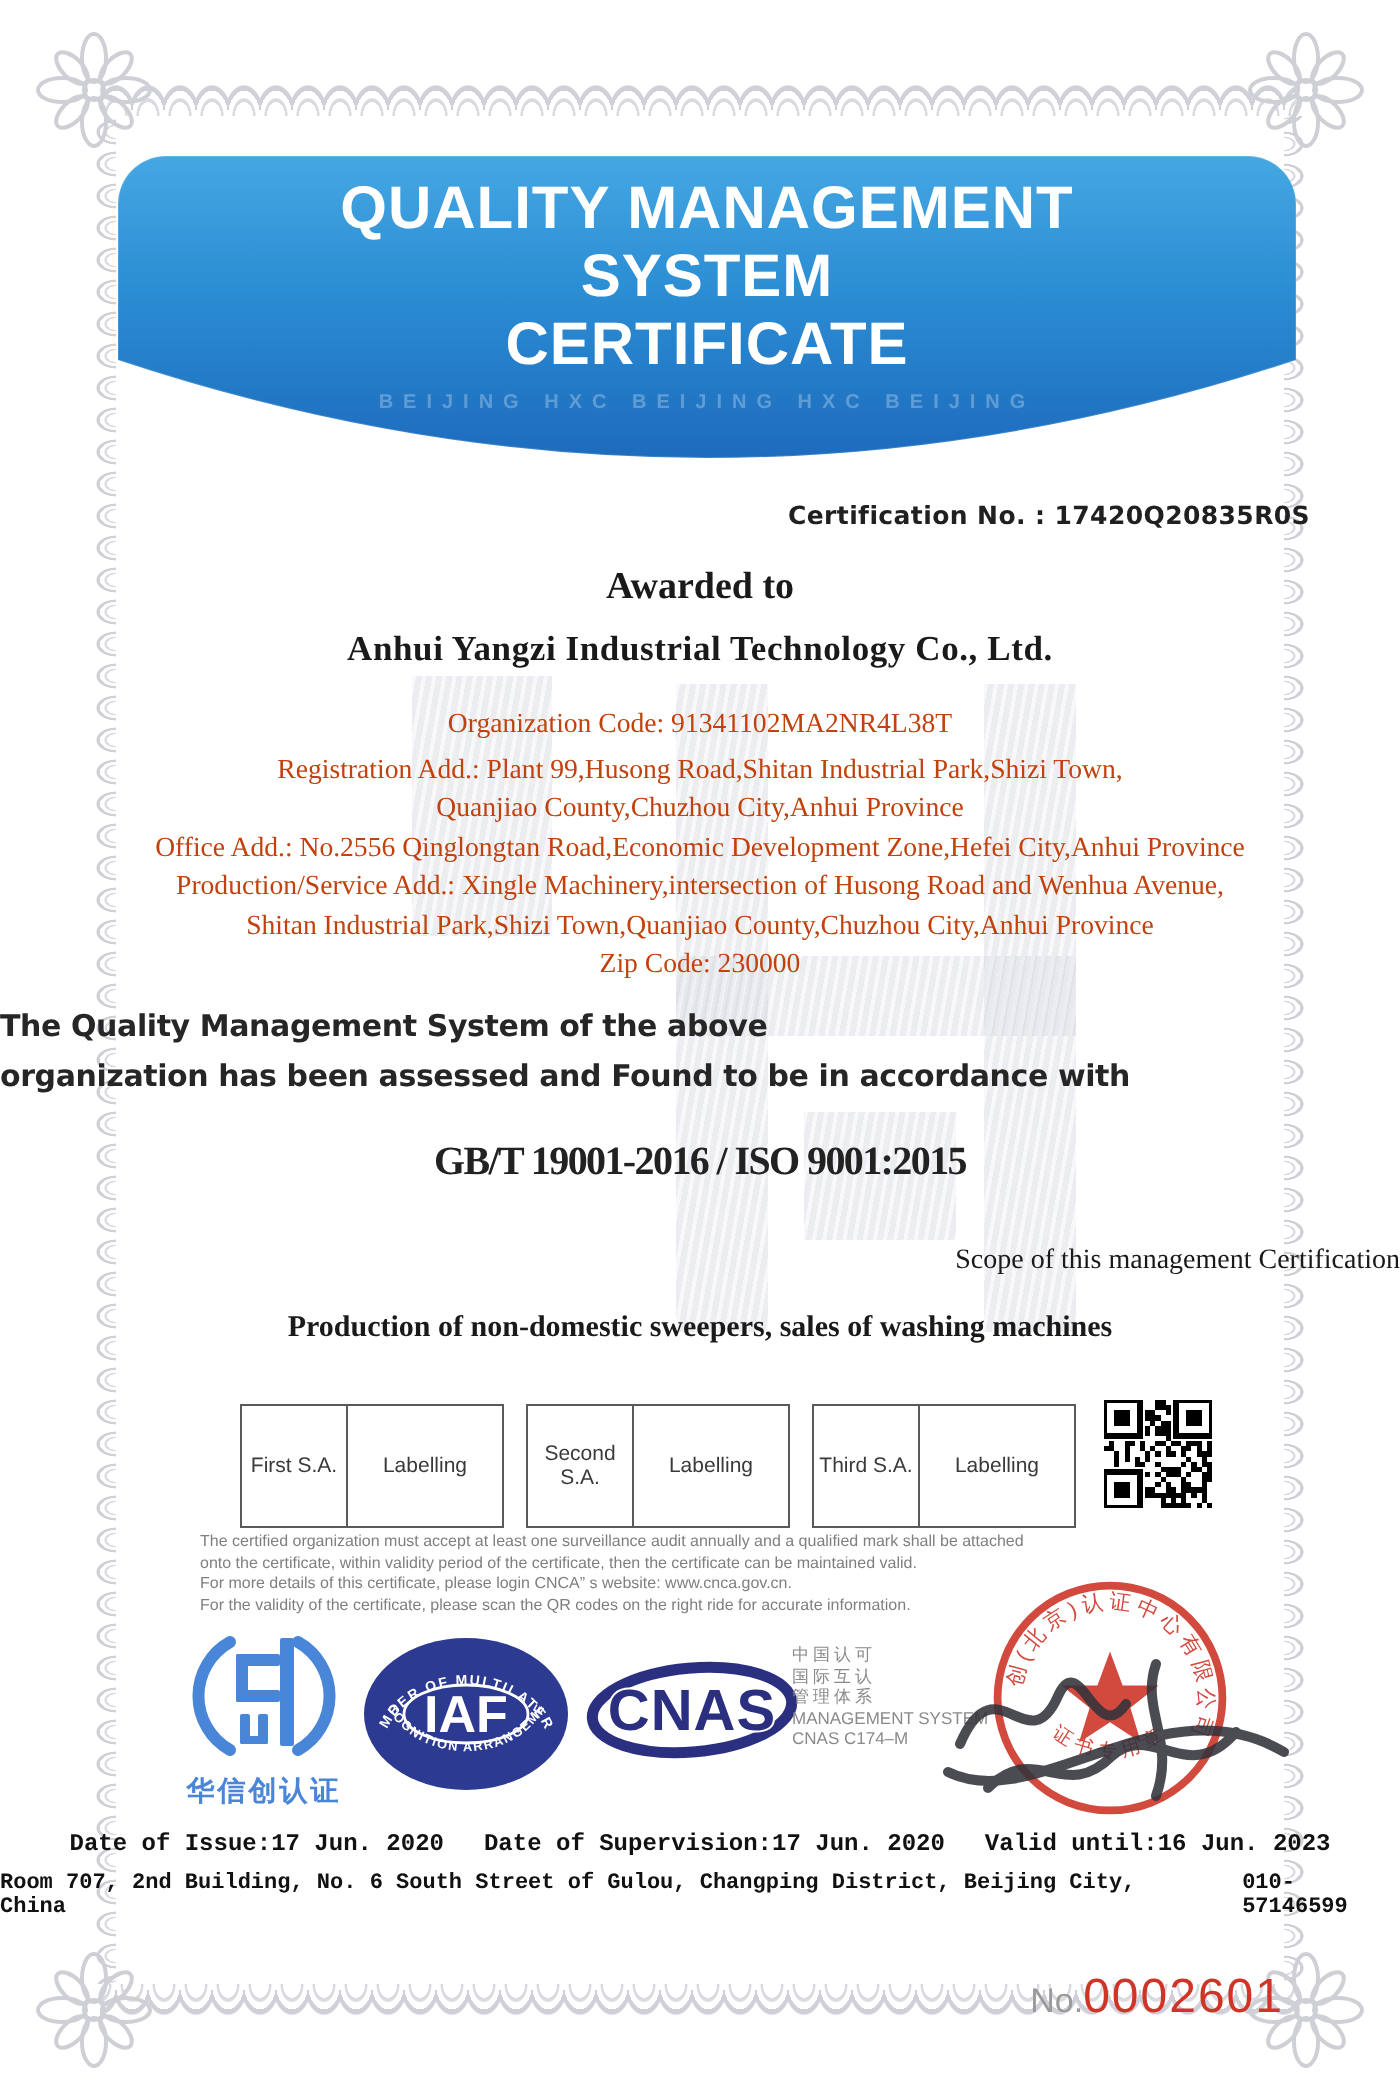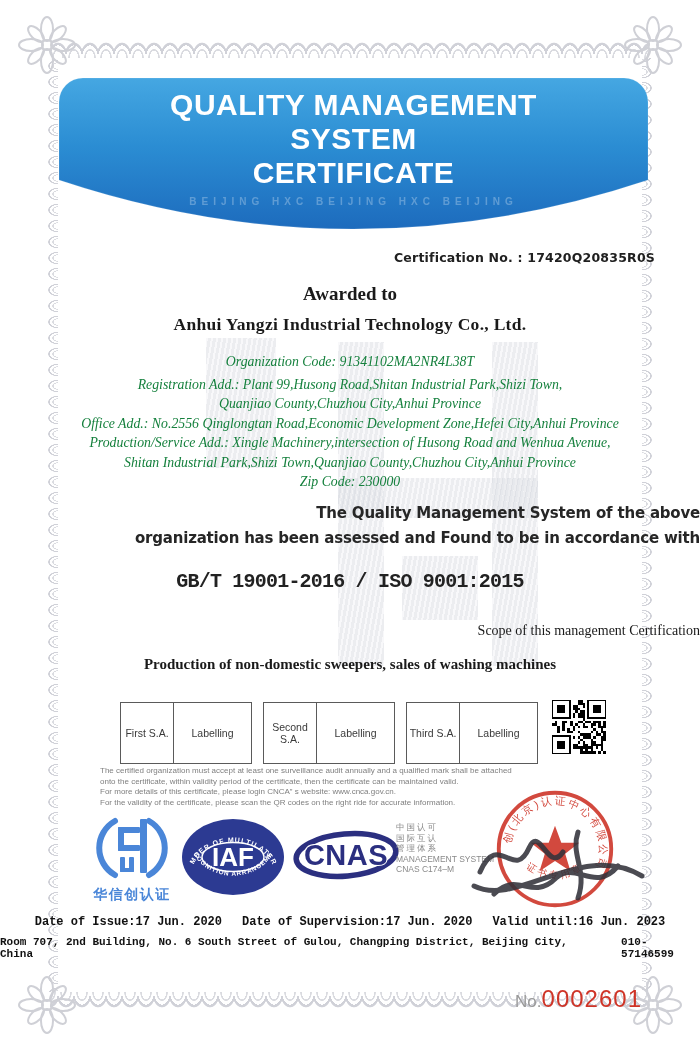--- a/index.html
+++ b/index.html
@@ -42,27 +42,27 @@
     color:rgba(255,255,255,.28);font-weight:700;}
 
   
   .certno{position:absolute;right:45px;top:250px;z-index:2;
     font-family:"DejaVu Sans",sans-serif;font-weight:700;font-size:12.5px;color:#202020;letter-spacing:.2px;}
   .awarded{position:absolute;left:0;right:0;top:283px;z-index:2;text-align:center;
     font-weight:700;font-size:19px;}
   .company{position:absolute;left:0;right:0;top:314px;z-index:2;text-align:center;
     font-weight:700;font-size:17.5px;letter-spacing:.3px;}
   .details{position:absolute;left:35px;right:35px;top:352px;z-index:2;text-align:center;
-    font-size:13.8px;line-height:19.5px;color:#15803d;font-style:italic;}
+    font-size:13.8px;line-height:19.5px;color:#c2410c;}
   .details div:first-child{margin-bottom:3px;}
-  .statement{position:absolute;left:0;right:0;top:501px;z-index:2;text-align:right;
+  .statement{position:absolute;left:0;right:0;top:501px;z-index:2;text-align:left;
     font-family:"DejaVu Sans",sans-serif;font-weight:700;font-size:15px;line-height:25px;
     color:#262626;letter-spacing:-.2px;}
   .standard{position:absolute;left:0;right:0;top:570px;z-index:2;text-align:center;
-    font-family:Liberation Mono, monospace;font-weight:700;font-size:20px;letter-spacing:-.8px;color:#222;}
+    font-family:Liberation Serif, serif;font-weight:700;font-size:20px;letter-spacing:-.8px;color:#222;}
   .scope-label{position:absolute;left:0;right:0;top:623px;z-index:2;text-align:right;font-size:14px;}
   .scope-text{position:absolute;left:0;right:0;top:656px;z-index:2;text-align:center;
     font-weight:700;font-size:15px;}
 
   
   .sa-row{position:absolute;left:100px;top:702px;z-index:2;display:flex;gap:11px;padding-left:20px;}
   .sa-box{width:130px;height:60px;border:1px solid #5a5a5a;display:flex;background:#fff;}
   .sa-stage{width:52px;border-right:1px solid #5a5a5a;display:flex;align-items:center;justify-content:center;
     font-family:"Liberation Sans",sans-serif;font-size:10.5px;color:#3a3a3a;text-align:center;}
   .sa-mark{flex:1;display:flex;align-items:center;justify-content:center;

